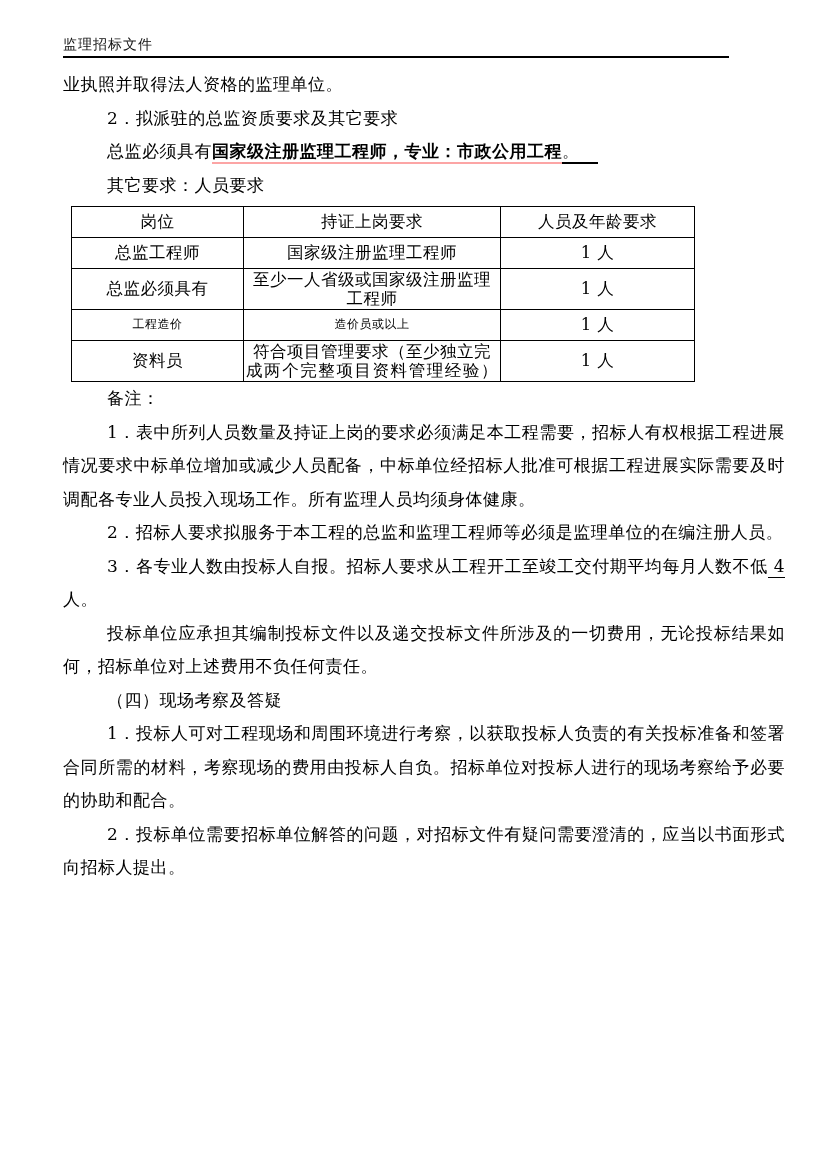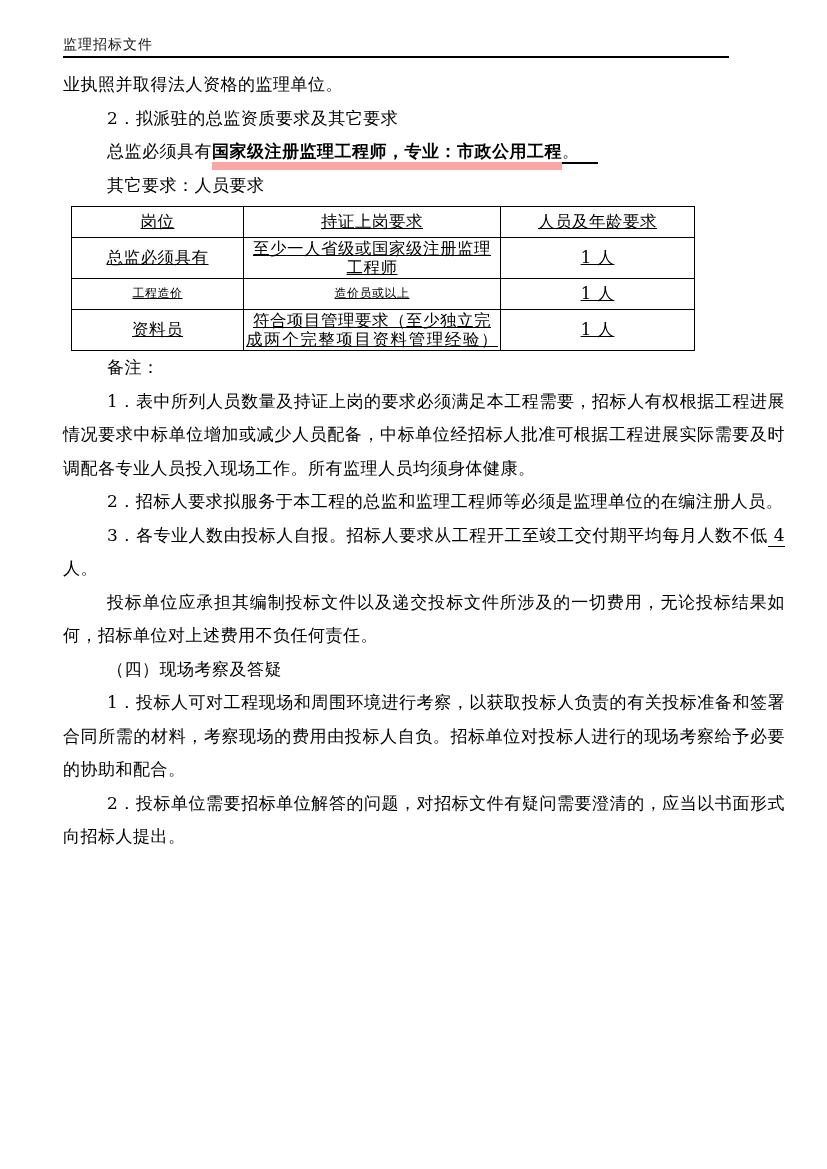--- a/index.html
+++ b/index.html
@@ -42,41 +42,40 @@
     line-height: 33.5px;
     letter-spacing: 0.5px;
     text-align: justify;
   }
   .para { margin: 0; }
   .indent { text-indent: 44px; }
   .no-indent { text-indent: 0; }
   .bold-underline {
     font-weight: bold;
     font-family: "DejaVu Sans", "Liberation Sans", sans-serif;
-    border-bottom: 8px solid #fca5a5;
+    border-bottom: 2px solid #fca5a5;
     padding-bottom: 1px;
   }
   .underline-tail {
     border-bottom: 2px solid #000;
     padding-bottom: 1px;
     padding-right: 18px;
   }
   .u-num {
     border-bottom: 1.5px solid #000;
     padding-bottom: 1px;
   }
   
   .staff-table {
     border-collapse: collapse;
     table-layout: fixed;
     width: 623px;
     margin: 4px 0 0 8px;
     font-size: 16.5px;
     letter-spacing: 0.5px;
-    text-decoration: underline;
   }
   .staff-table col.c1 { width: 172px; }
   .staff-table col.c2 { width: 257px; }
   .staff-table col.c3 { width: 194px; }
   .staff-table th, .staff-table td {
     border: 1.5px solid #000;
     text-align: center;
     vertical-align: middle;
     padding: 0 2px;
     line-height: 19.5px;
@@ -117,20 +116,25 @@
           <col class="c3">
         </colgroup>
       <thead>
         <tr class="row-s">
           <th>岗位</th>
           <th>持证上岗要求</th>
           <th>人员及年龄要求</th>
         </tr>
       </thead>
       <tbody>
+        <tr class="row-s">
+          <td>总监工程师</td>
+          <td>国家级注册监理工程师</td>
+          <td>1 人</td>
+        </tr>
         <tr class="row-d">
           <td>总监必须具有</td>
           <td>至少一人省级或国家级注册监理工程师</td>
           <td>1 人</td>
         </tr>
         <tr class="row-s">
           <td class="cell-sm">工程造价</td>
           <td class="cell-sm">造价员或以上</td>
           <td>1 人</td>
         </tr>

